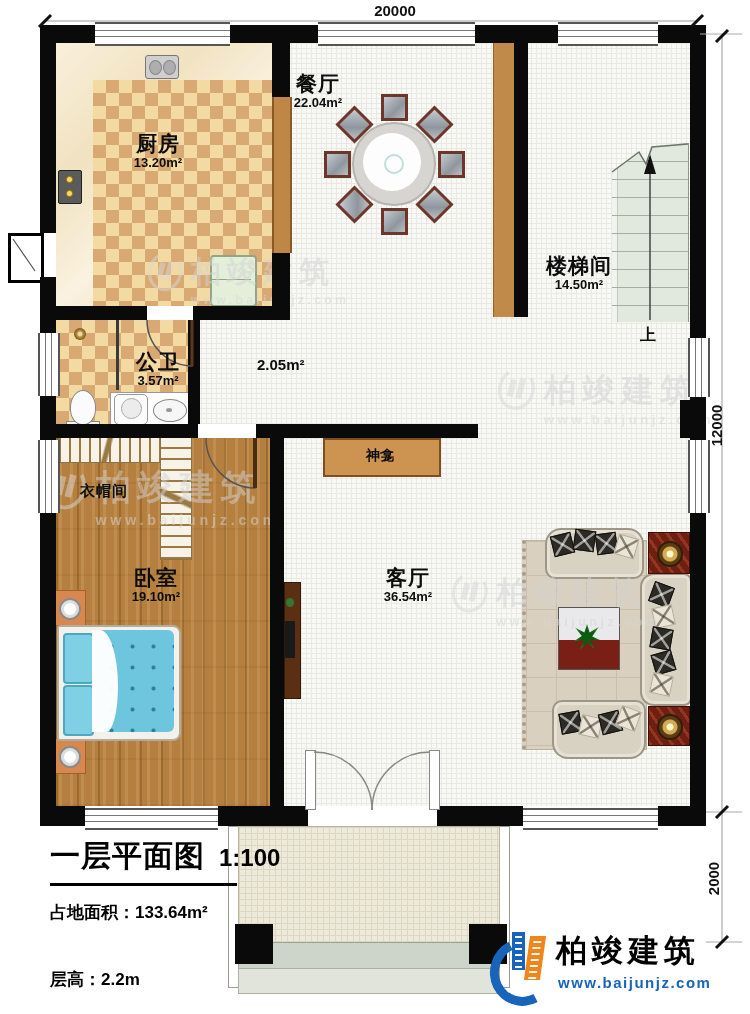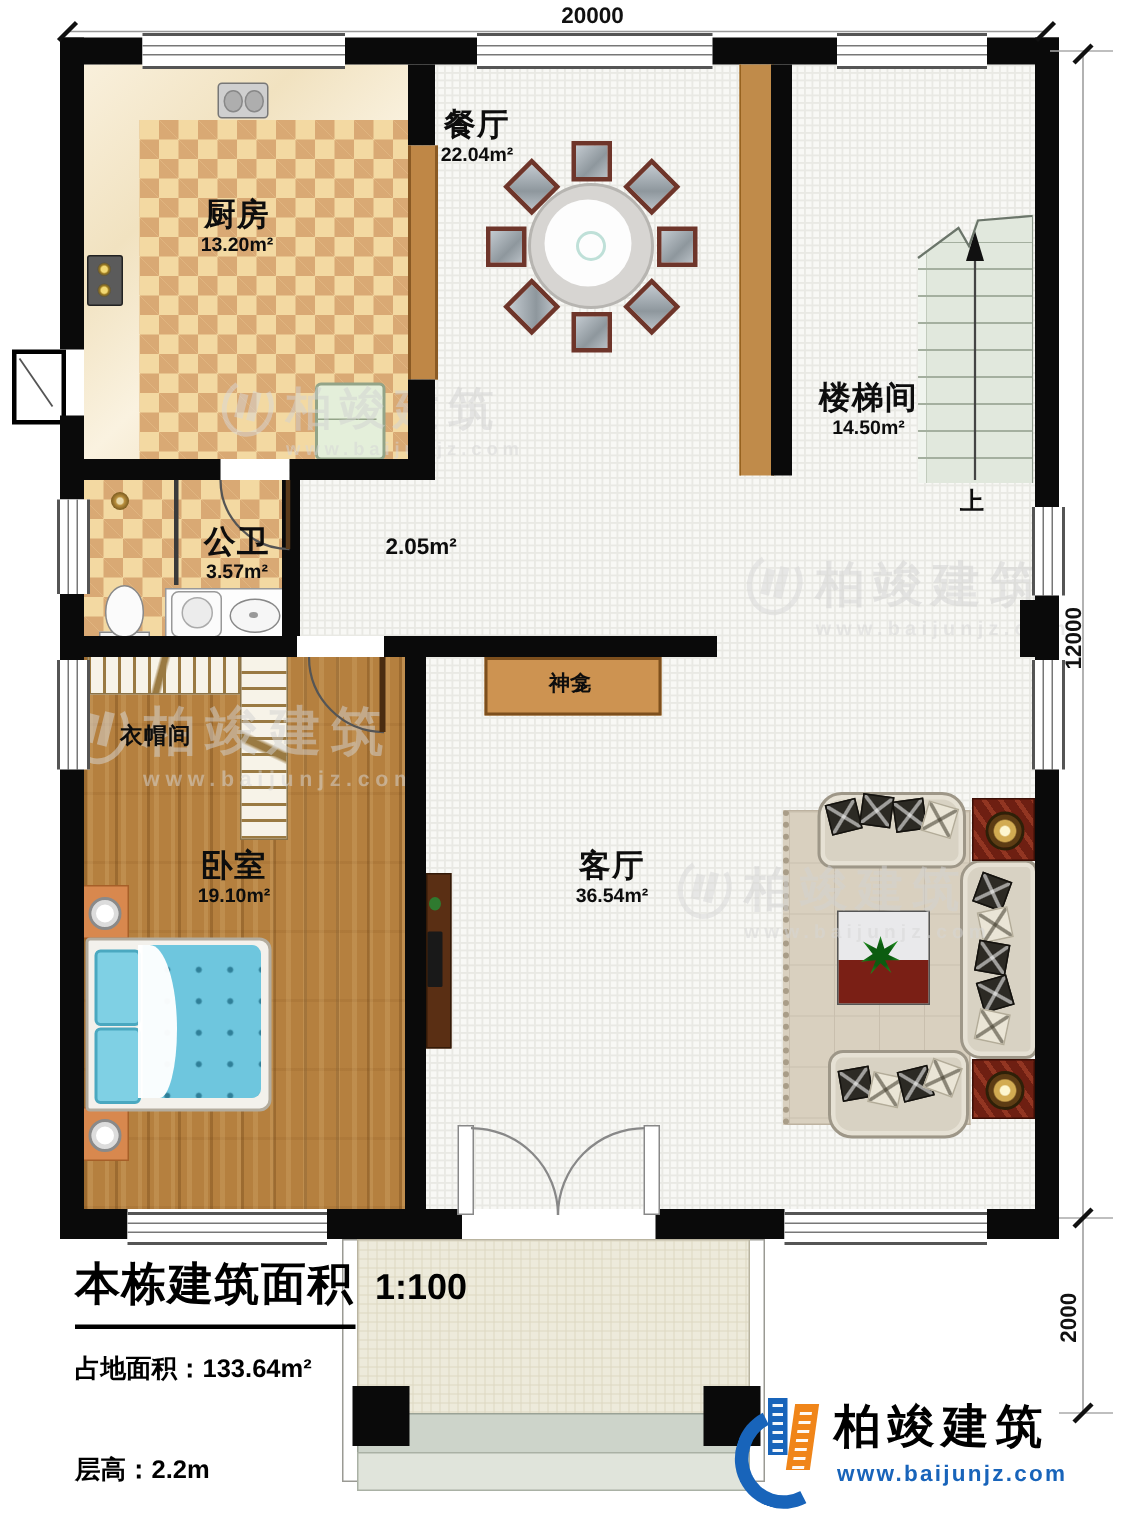--- a/index.html
+++ b/index.html
@@ -298,21 +298,21 @@
   </div>
   <div class="lbl" style="left:344px;top:448px;width:72px;font-size:14px;">神龛</div>
   <div class="lbl" style="left:636px;top:326px;width:24px;font-size:16px;">上</div>
 
   <div class="dimlbl" style="left:345px;top:2px;width:100px;">20000</div>
   <div class="dimlbl rot" style="left:681px;top:417px;width:70px;">12000</div>
   <div class="dimlbl rot" style="left:678px;top:870px;width:70px;">2000</div>
 
   <div class="abs" style="left:50px;top:836px;">
     <div style="display:flex;align-items:baseline;gap:14px;">
-      <span style="font-size:30px;font-weight:bold;color:#000;letter-spacing:1px;">本栋建筑面积</span>
+      <span style="font-size:30px;font-weight:bold;color:#000;letter-spacing:1px;">一层平面图</span>
       <span style="font-size:24px;font-weight:bold;color:#000;">1:100</span>
     </div>
     <div style="width:187px;height:3px;background:#000;margin-top:6px;"></div>
   </div>
   <div class="statline" style="top:901px;">占地面积：133.64m²</div>
   <div class="statline" style="top:968px;">层高：2.2m</div>
 
   <div class="abs" style="left:488px;top:928px;width:260px;height:76px;">
     <div class="abs" style="left:2px;top:10px;width:48px;height:50px;border:9px solid #1864ba;border-radius:50%;border-top-color:transparent;border-right-color:transparent;transform:rotate(18deg);"></div>
     <div class="abs" style="left:24px;top:4px;width:13px;height:38px;background:#1864ba;background-image:repeating-linear-gradient(0deg,rgba(255,255,255,.95) 0 2px,transparent 2px 6px);background-size:7px 100%;background-repeat:no-repeat;background-position:3px 4px;"></div>

